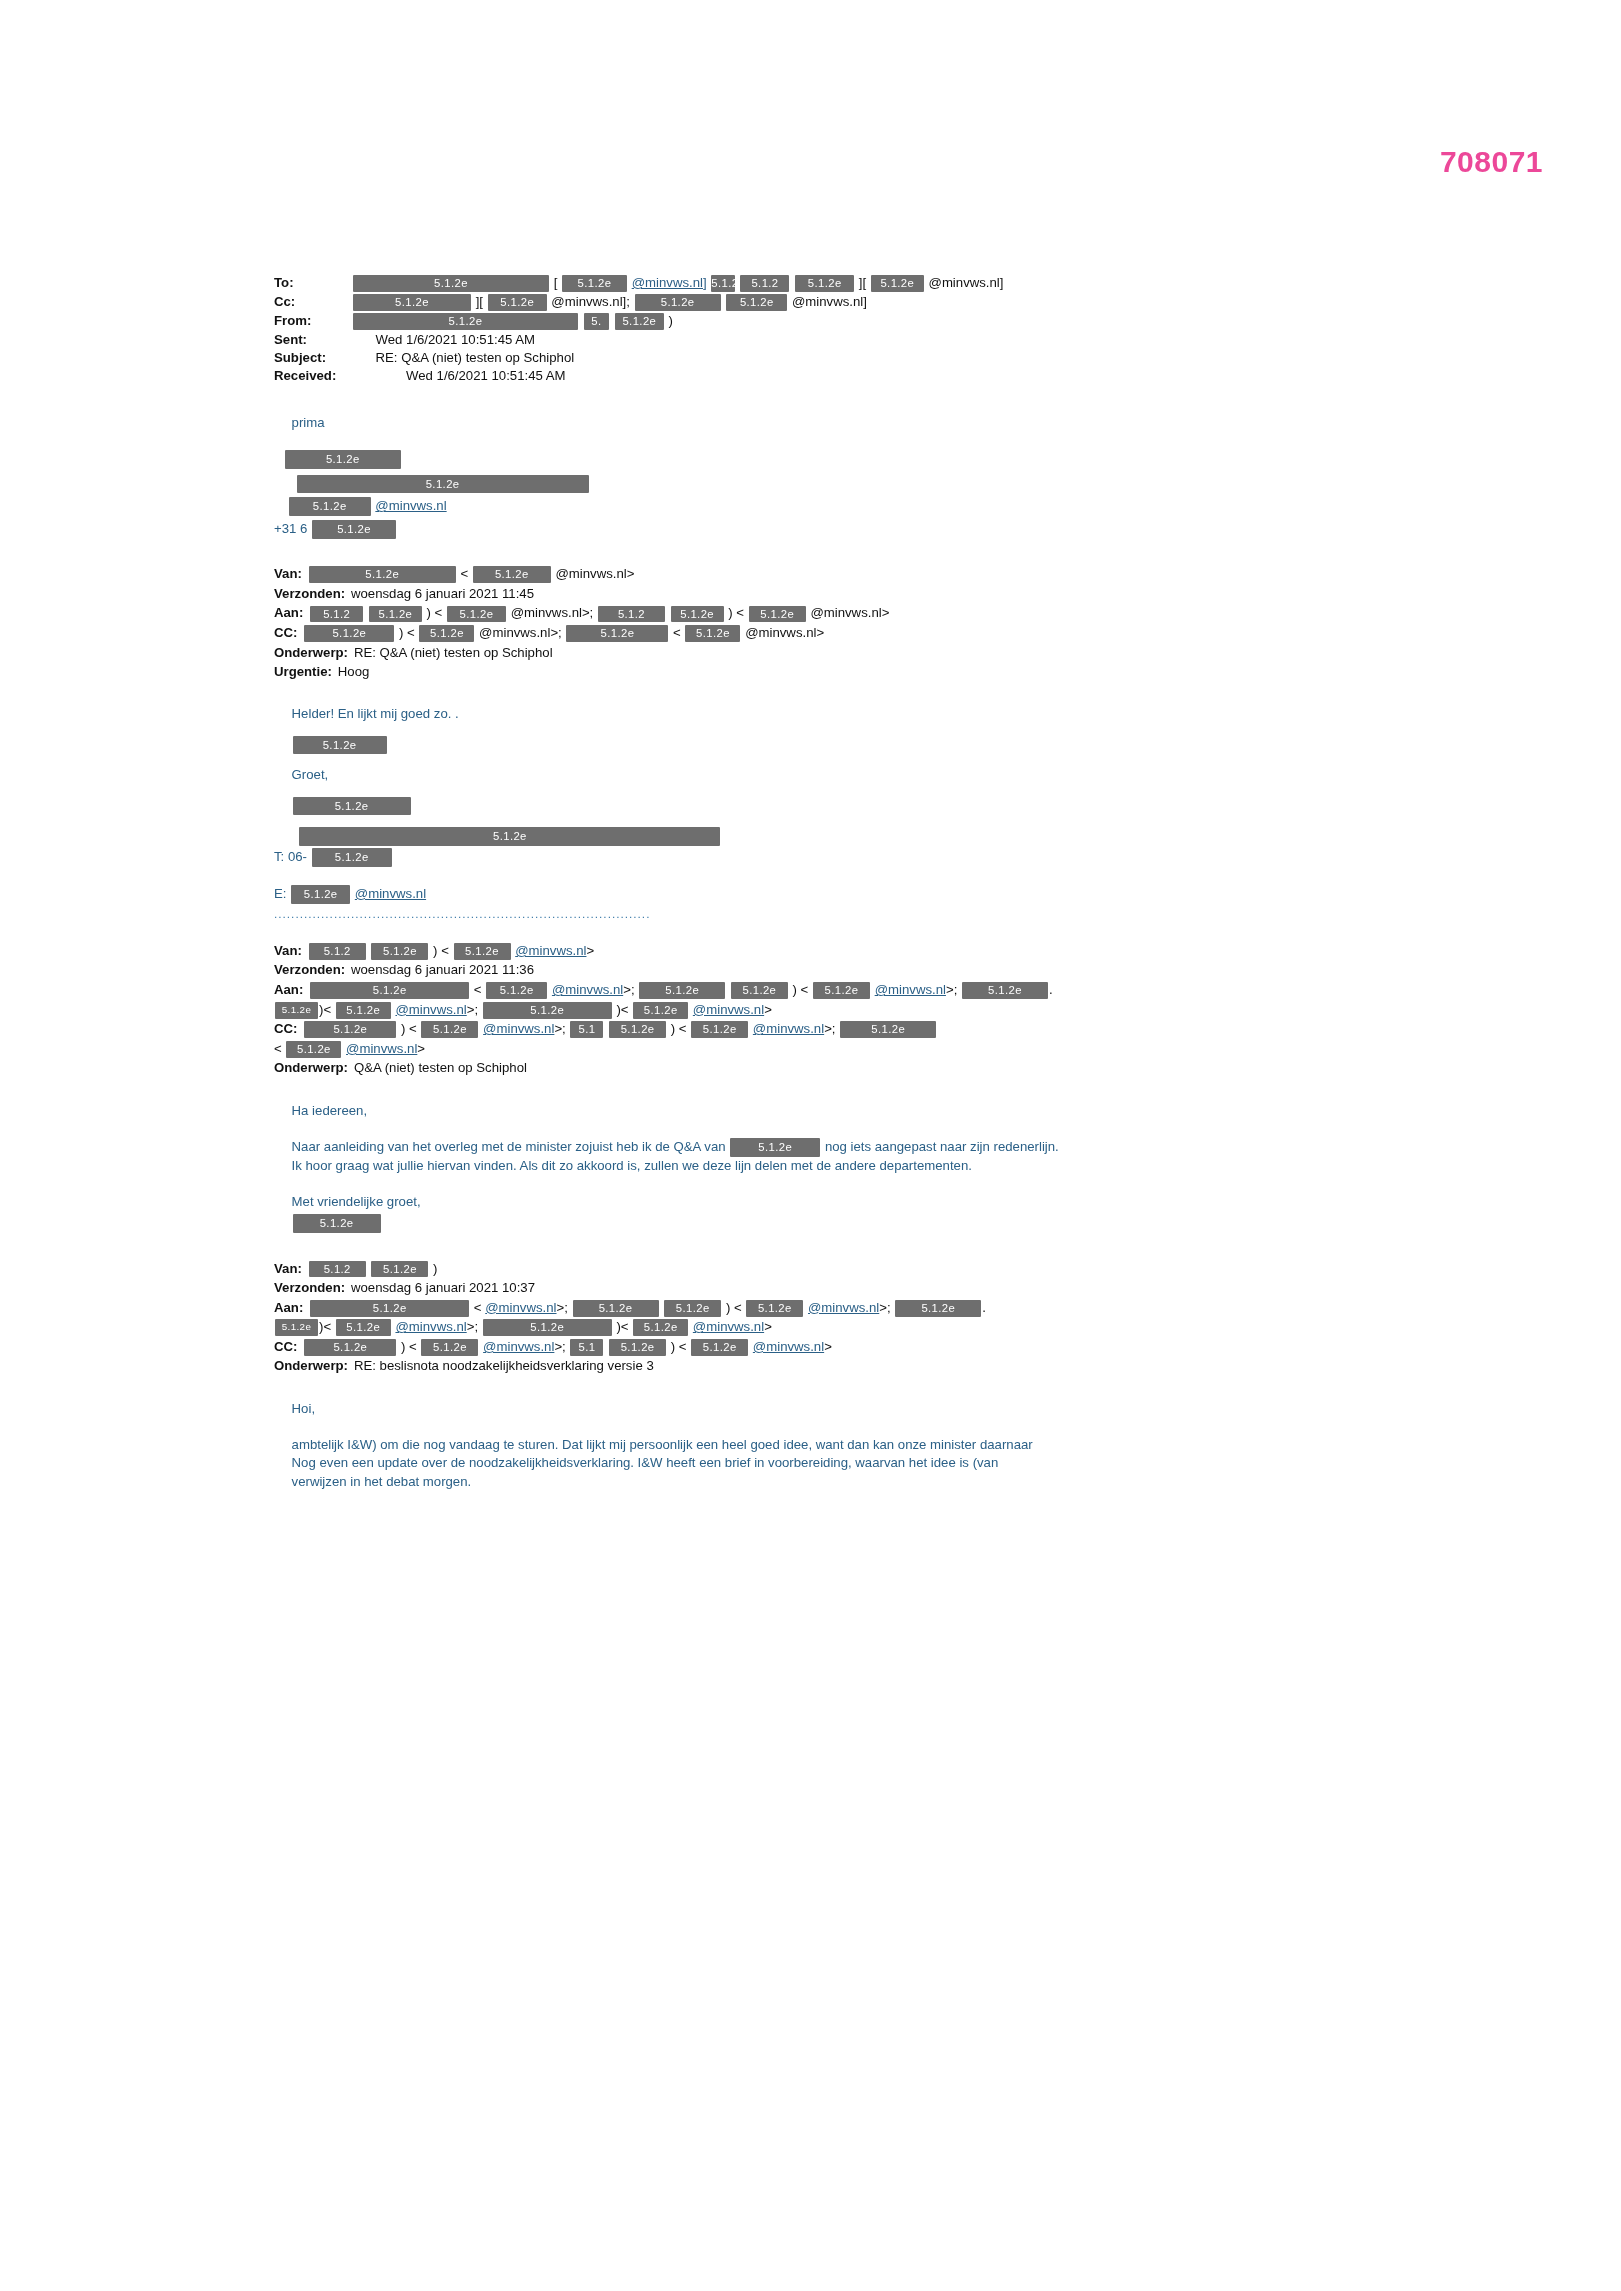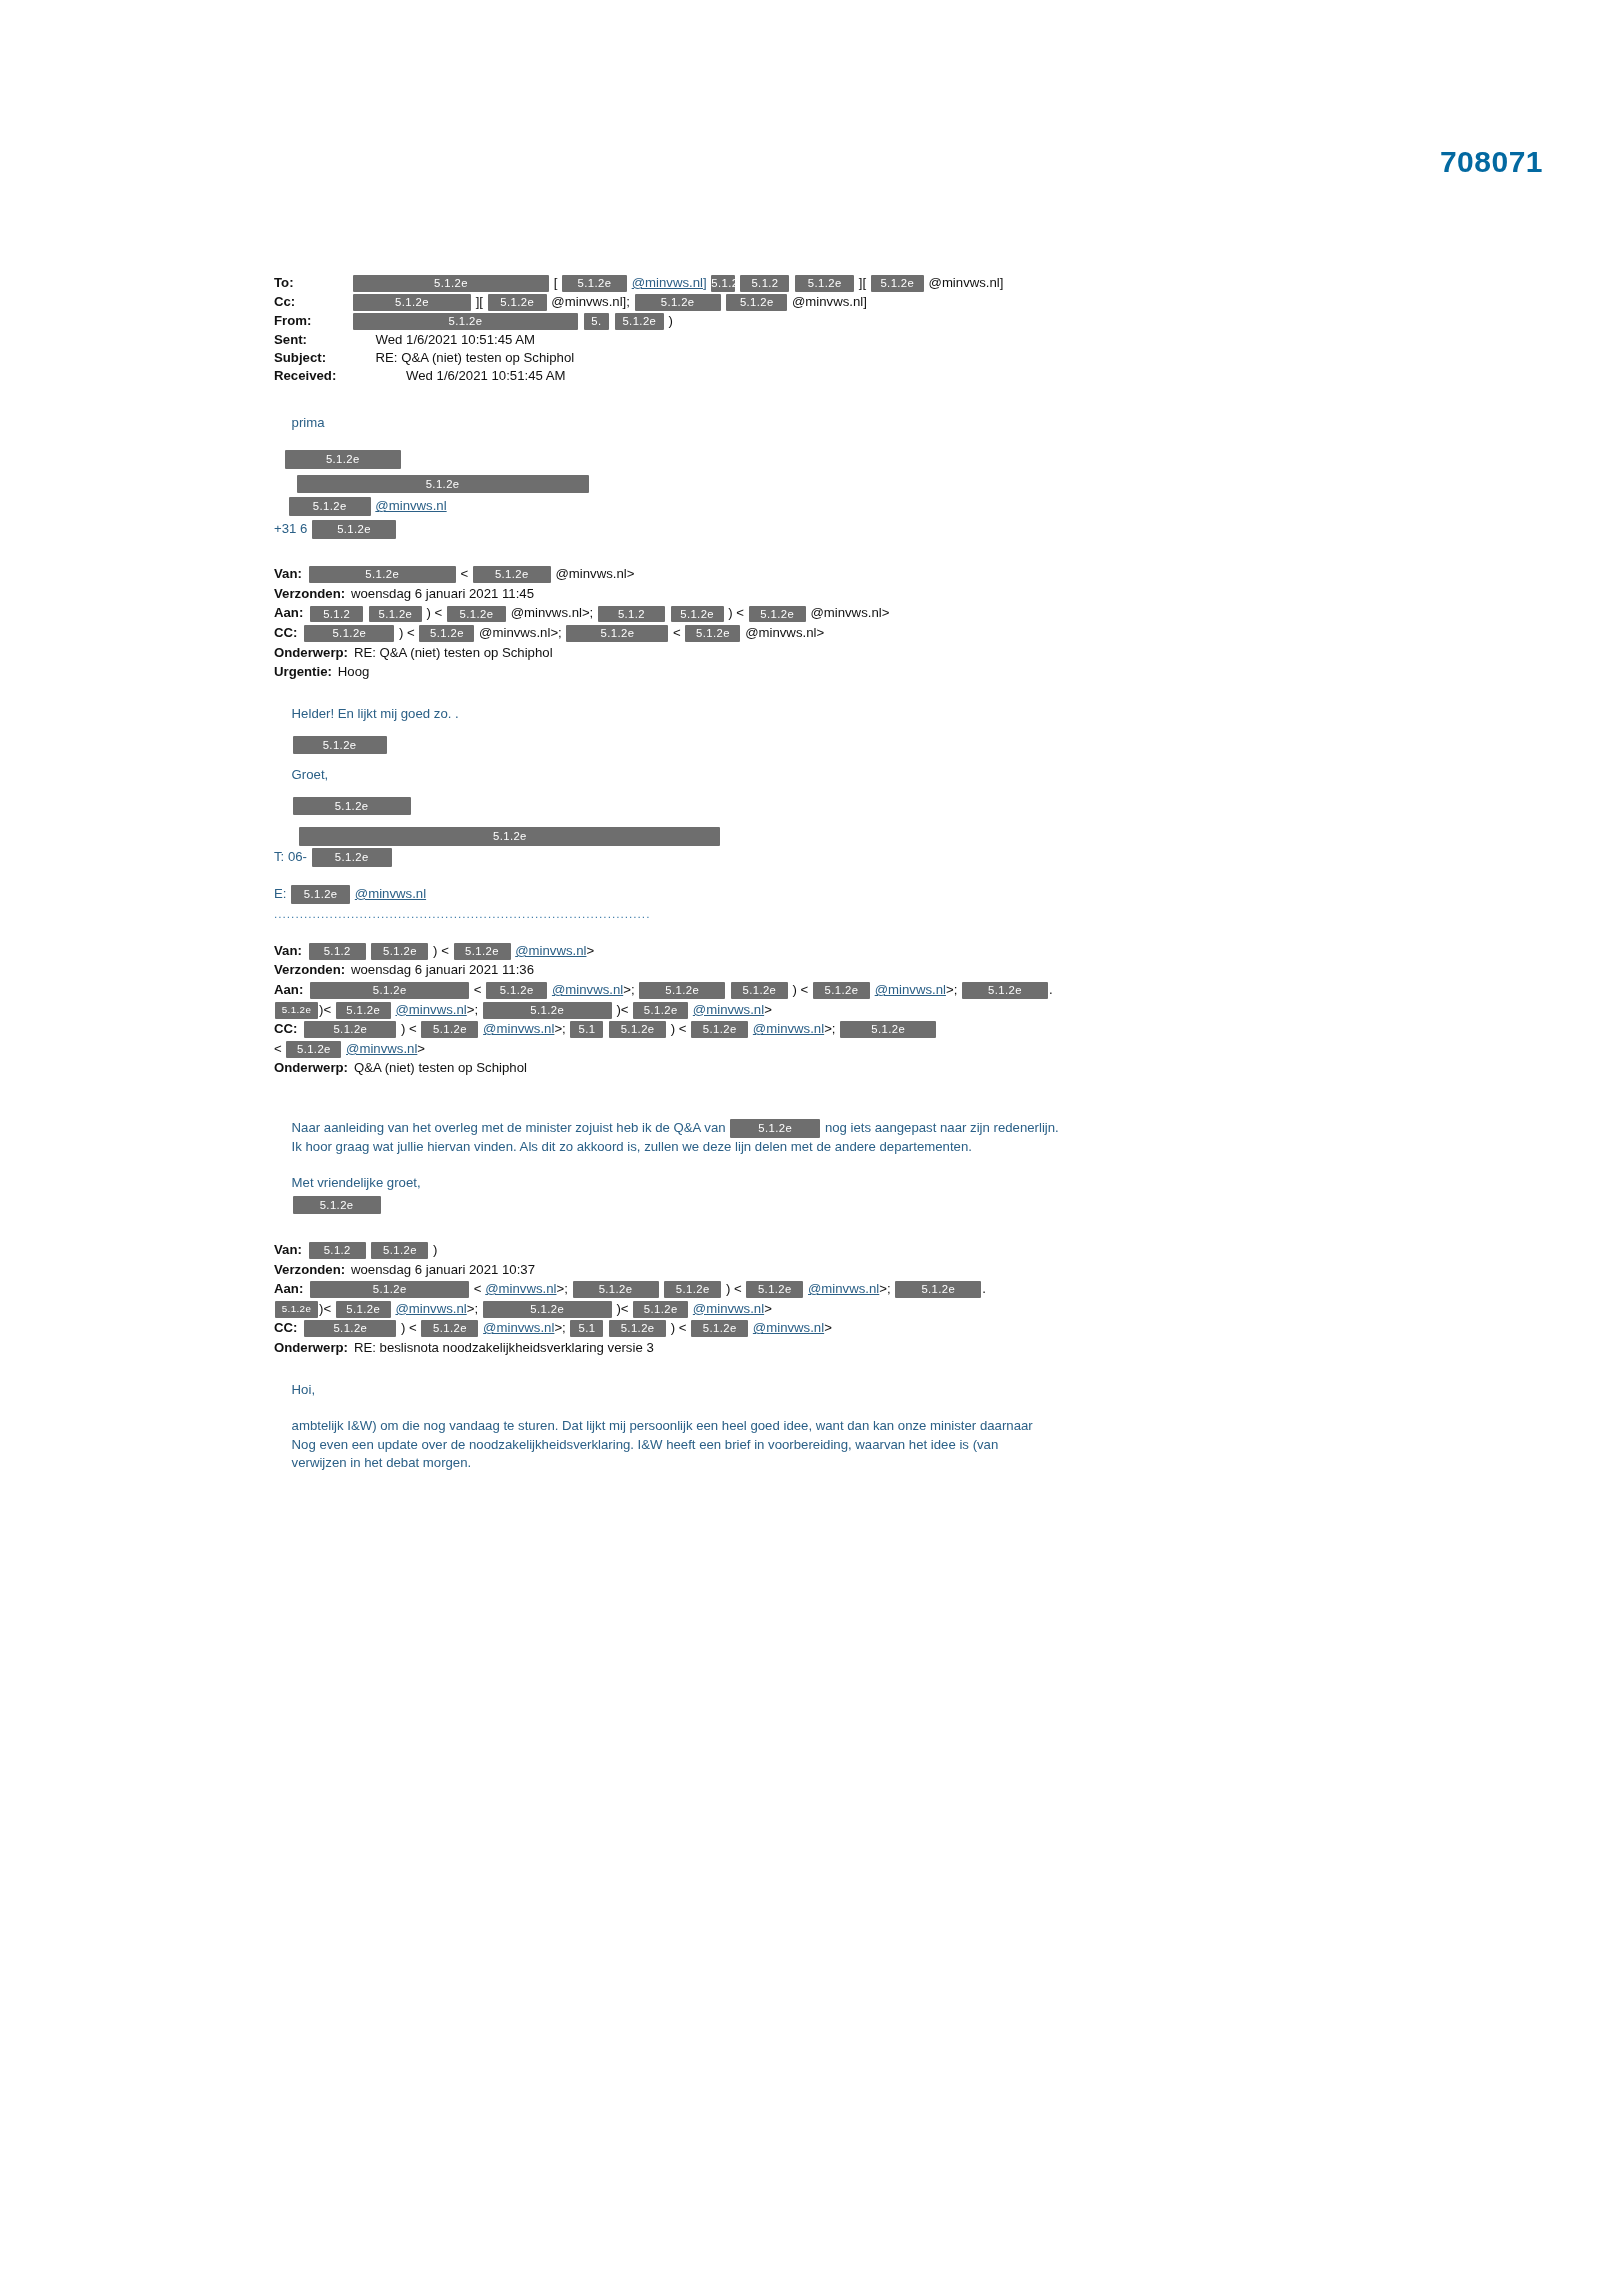--- a/index.html
+++ b/index.html
@@ -20,21 +20,21 @@
     height: 2292px;
     background: #fff;
   }
   .doc-number {
     position: absolute;
     top: 145px;
     right: 78px;
     font-size: 30px;
     font-weight: bold;
     letter-spacing: 0.5px;
-    color: #0369a1;
+    color: #ec4899;
   }
   .content {
     position: absolute;
     left: 274px;
     top: 274px;
     width: 1078px;
   }
   
   .rd {
     display: inline-block;
@@ -360,20 +360,21 @@
       </div>
       <div class="qh-row">
         <span class="qh-label">Onderwerp:</span>
         <span class="qh-val">Q&amp;A (niet) testen op Schiphol</span>
       </div>
     </div>
 
     <div class="sp-24"></div>
 
     <div class="msgtext" style="padding-left:17.6px">
+      <div>Ha iedereen,</div>
       <div class="sp-18"></div>
       <div>
         <span>Naar aanleiding van het overleg met de minister zojuist heb ik de Q&amp;A van</span>
         <span class="rd tall" style="width:90px">5.1.2e</span>
         <span>nog iets aangepast naar zijn redenerlijn.</span>
       </div>
       <div>Ik hoor graag wat jullie hiervan vinden. Als dit zo akkoord is, zullen we deze lijn delen met de andere departementen.</div>
       <div class="sp-18"></div>
       <div>Met vriendelijke groet,</div>
       <div style="margin-top:2.9px"><span class="rd tall" style="width:88px">5.1.2e</span></div>

